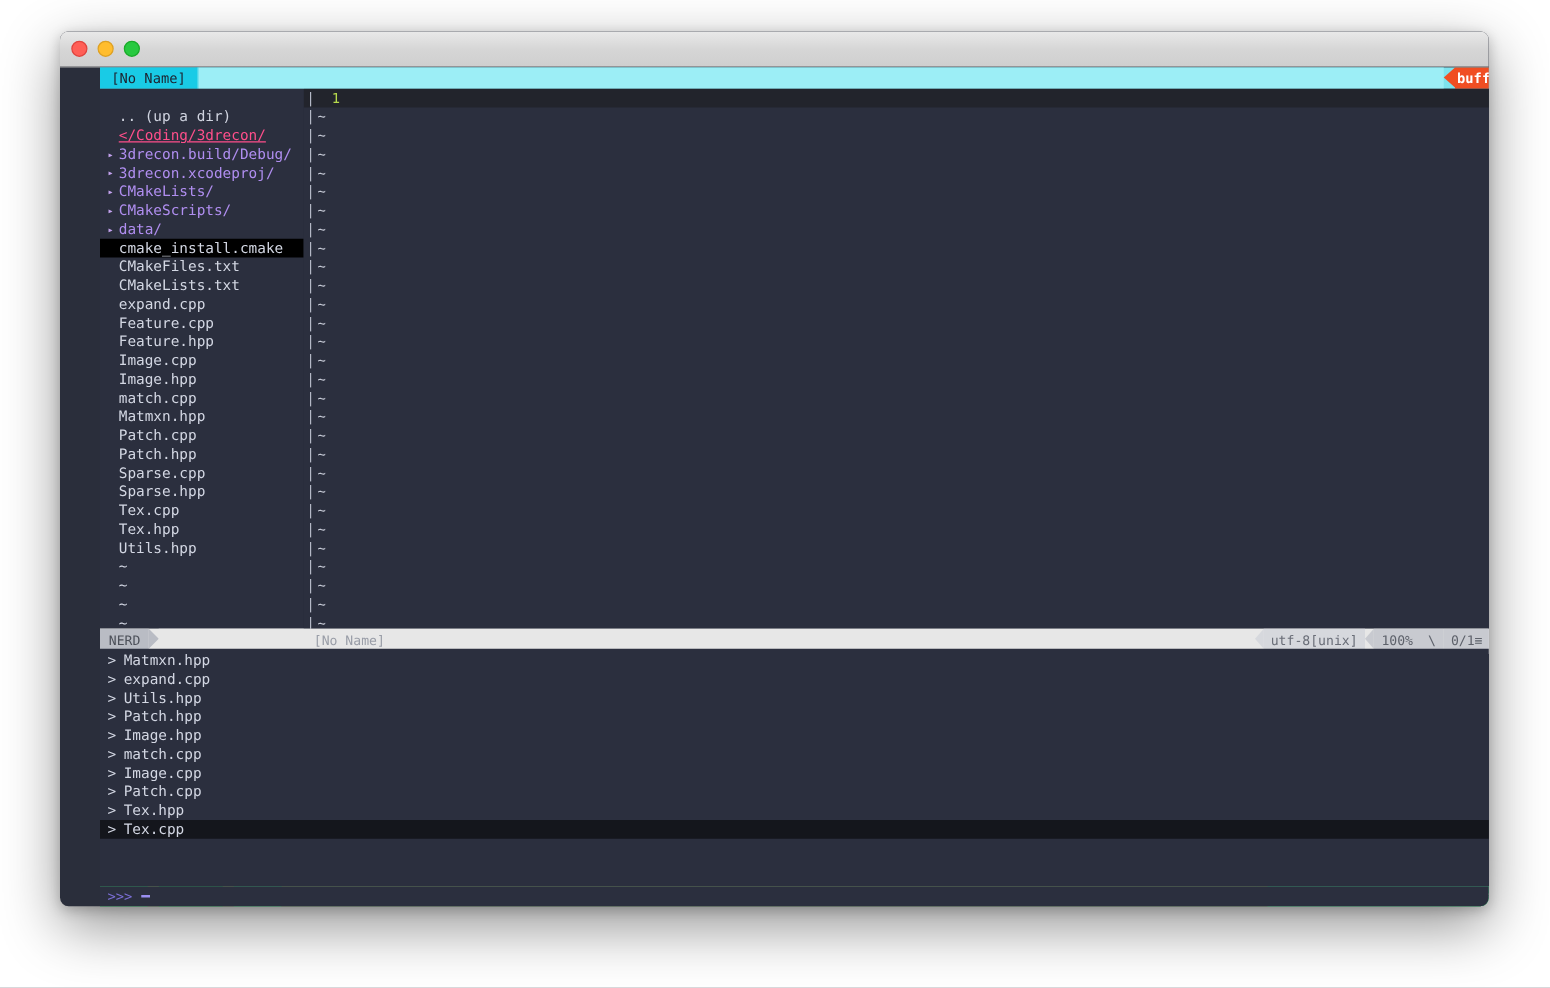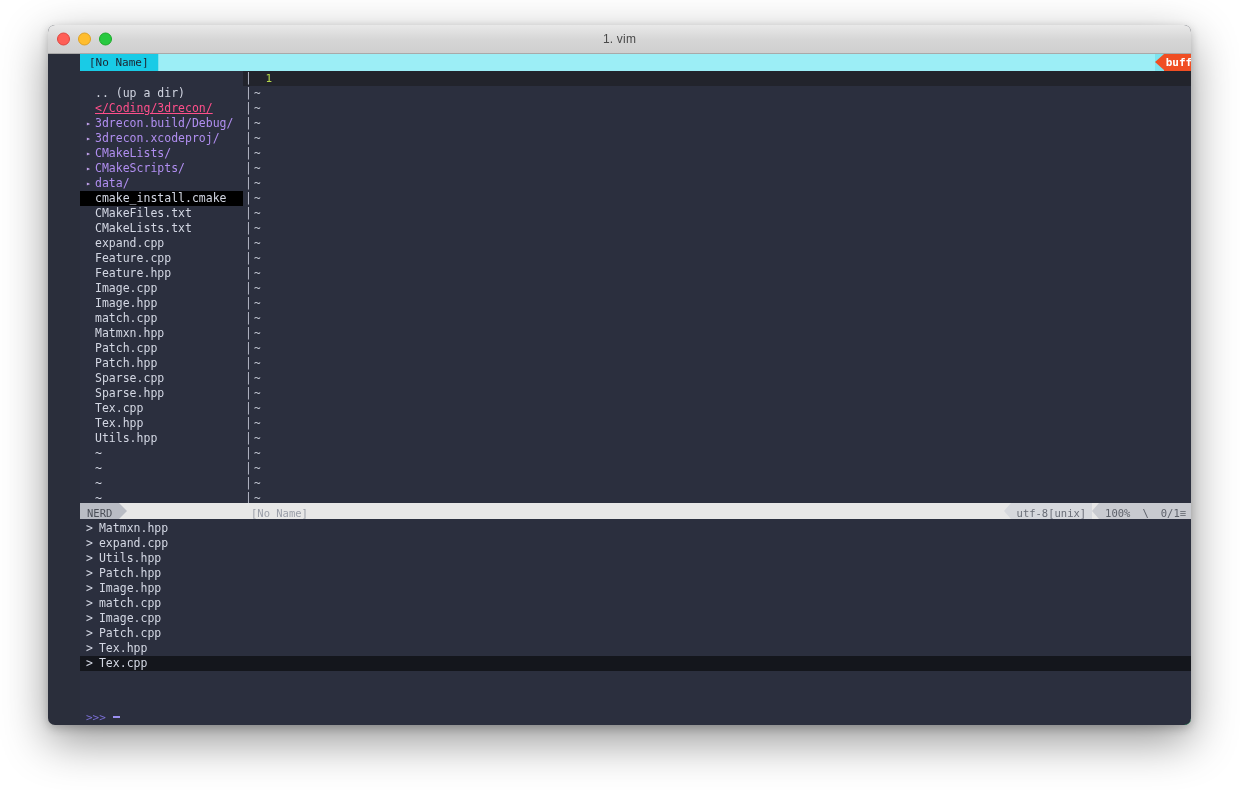--- a/index.html
+++ b/index.html
@@ -254,21 +254,20 @@
 <div id="root">
 
   <div class="window">
 
     <div class="titlebar">
       <div class="lights">
         <div class="light red"></div>
         <div class="light yellow"></div>
         <div class="light green"></div>
       </div>
-      <div class="win-title">1. vim</div>
     </div>
 
     <div class="vim">
 
       <div class="tabline">
         <div class="tab-noname">[No Name]</div>
         <div class="tabline-fill"></div>
         <div class="tab-arrow"></div>
         <div class="tab-buffers">buffers</div>
       </div>

